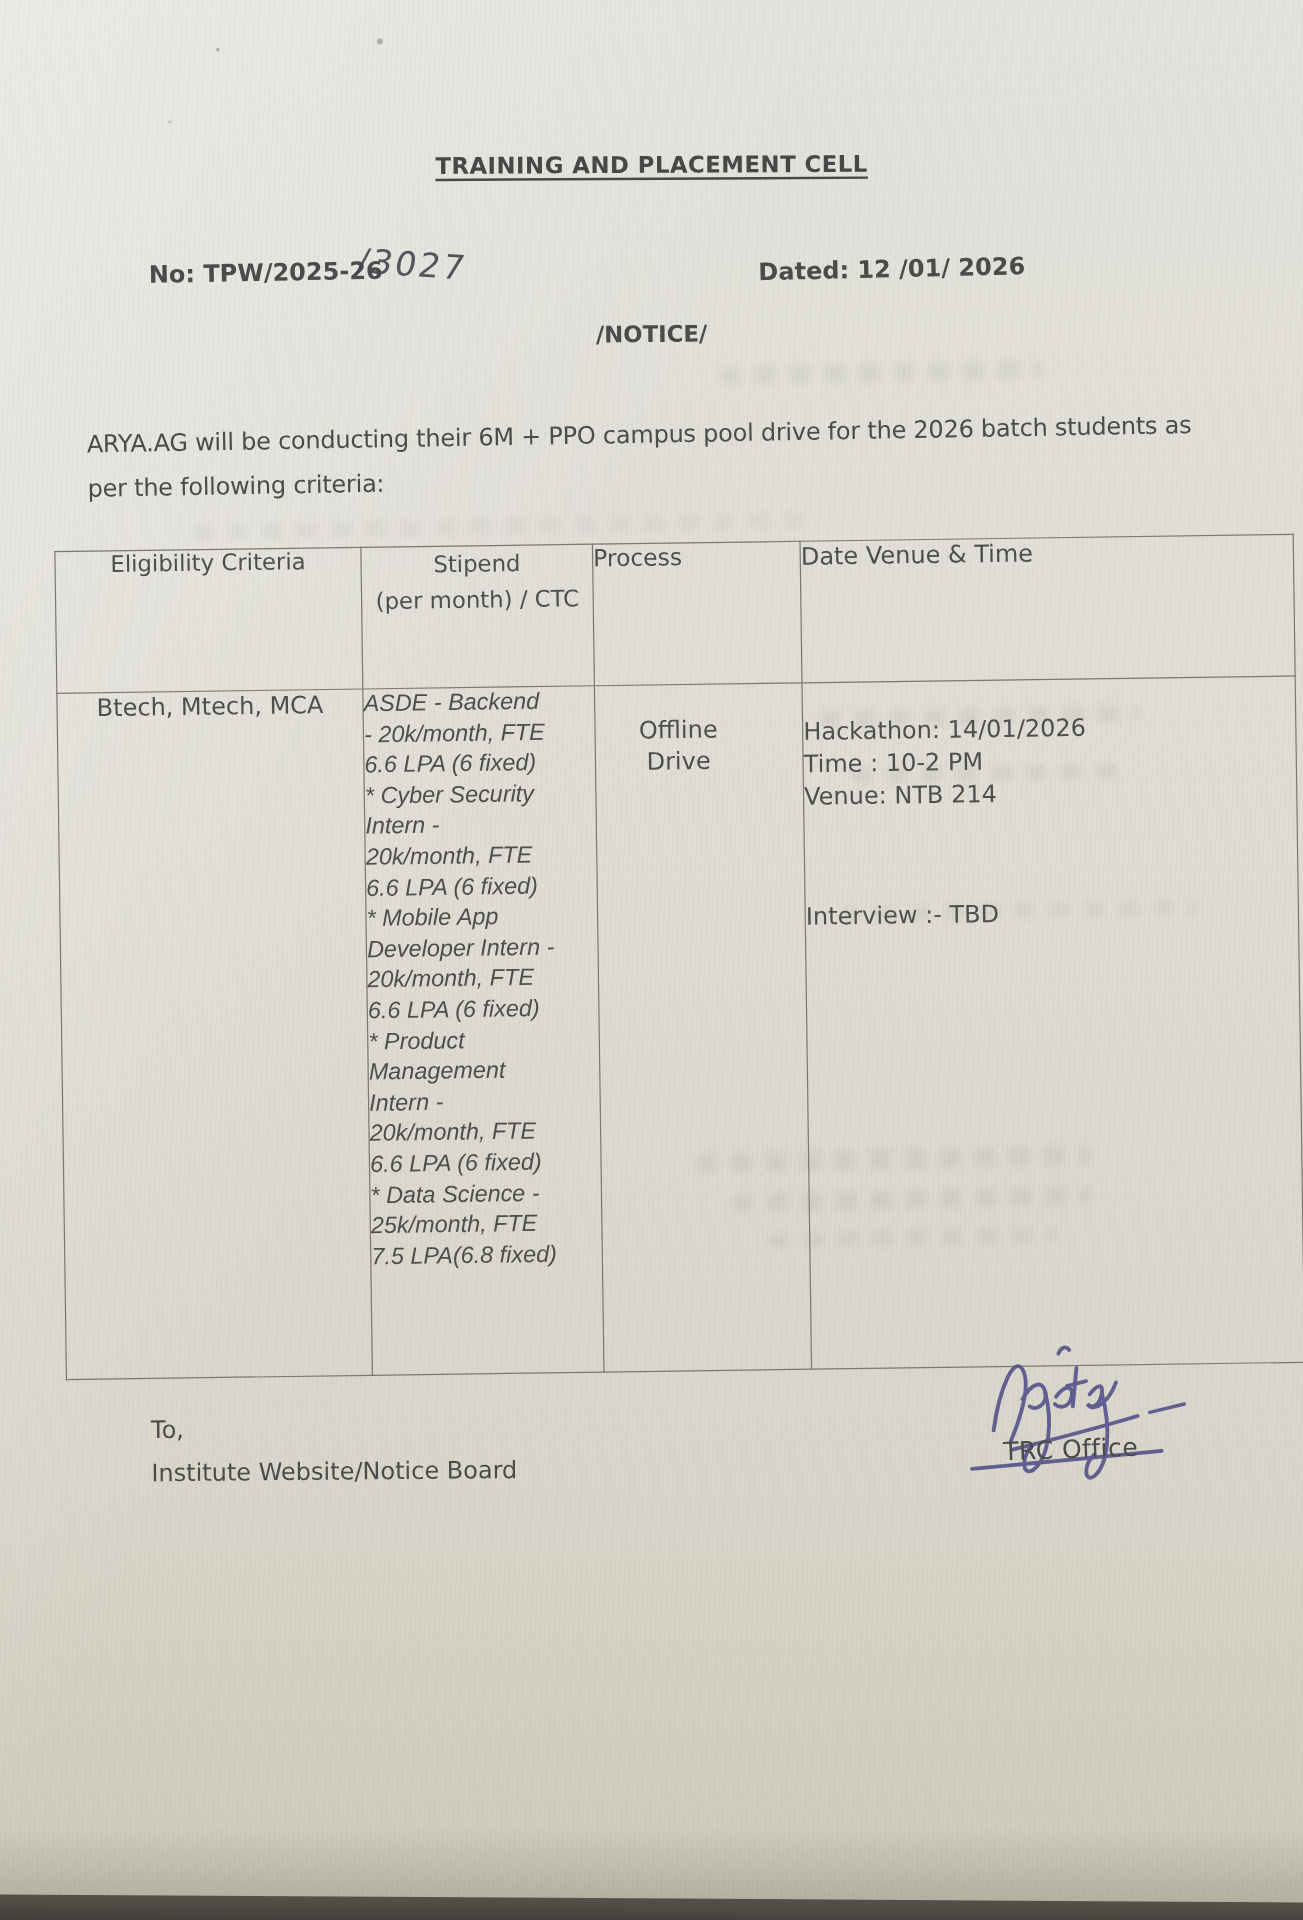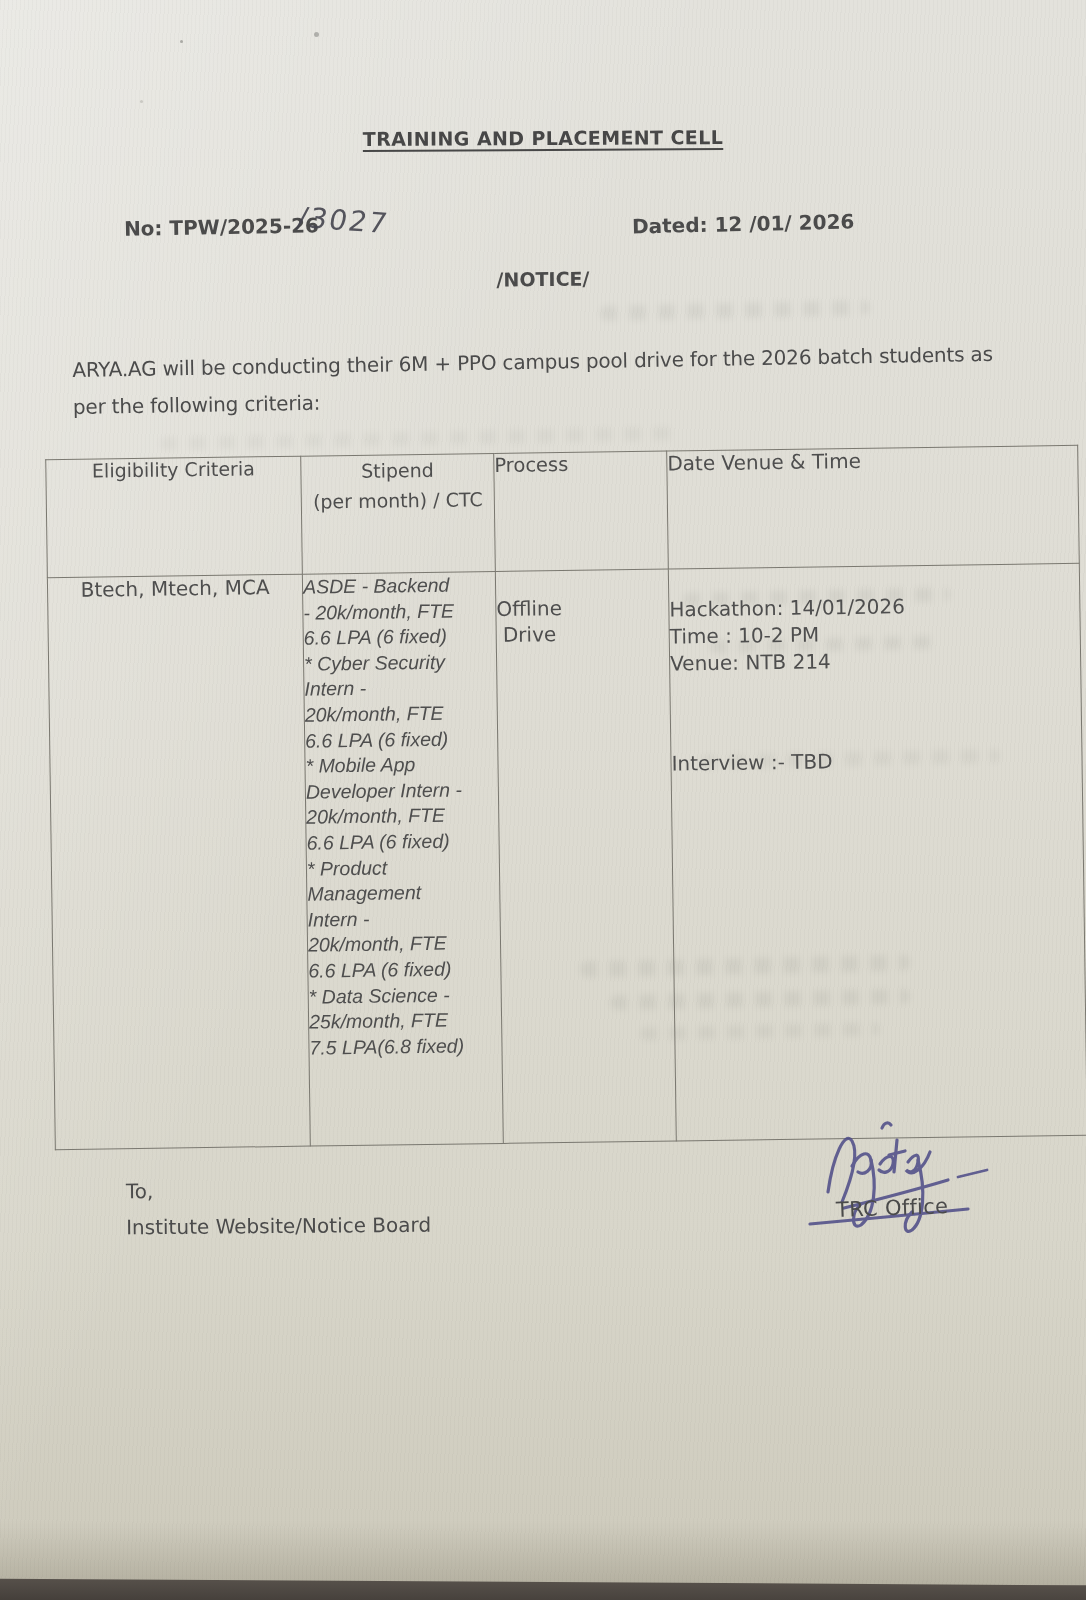--- a/index.html
+++ b/index.html
@@ -69,21 +69,21 @@
   .th-elig{text-align:center;padding-top:8px;font-size:19px;}
   .th-stip{text-align:center;padding-top:26px;font-size:19px;line-height:30px;}
   .th-proc{text-align:left;padding:88px 0 0 14px;font-size:19.5px;}
   .th-sched{text-align:left;padding:4px 0 0 56px;font-size:20px;}
   .td-elig{text-align:center;padding-top:80px;font-size:20px;}
   .td-stip{
     text-align:left;padding:70px 2px 0 4px;font-size:19.5px;line-height:25.6px;
     font-family:"Liberation Sans",sans-serif;font-style:italic;color:#555;
   }
   .td-proc{padding:78px 0 0 12px;font-size:20px;}
-  .td-proc .inner{display:inline-block;text-align:center;line-height:26px;}
+  .td-proc .inner{display:inline-block;text-align:center;line-height:26px;padding-left:36px;}
   .td-sched{padding:78px 0 0 20px;font-size:20px;line-height:27px;}
   .interview-line{margin-top:46px;font-size:20px;}
   .footer-to{position:absolute;left:126px;top:1172px;font-size:20px;line-height:36px;transform:rotate(-.5deg);z-index:2;}
   .signature-area{position:absolute;left:798px;top:1112px;width:212px;height:140px;z-index:3;}
   .signature-area svg{position:absolute;left:0;top:0;}
   .trc-label{position:absolute;left:38px;top:84px;font-size:21px;color:#4a4a4a;transform:rotate(-2deg);letter-spacing:.3px;}
 </style>
 </head>
 <body>
 

